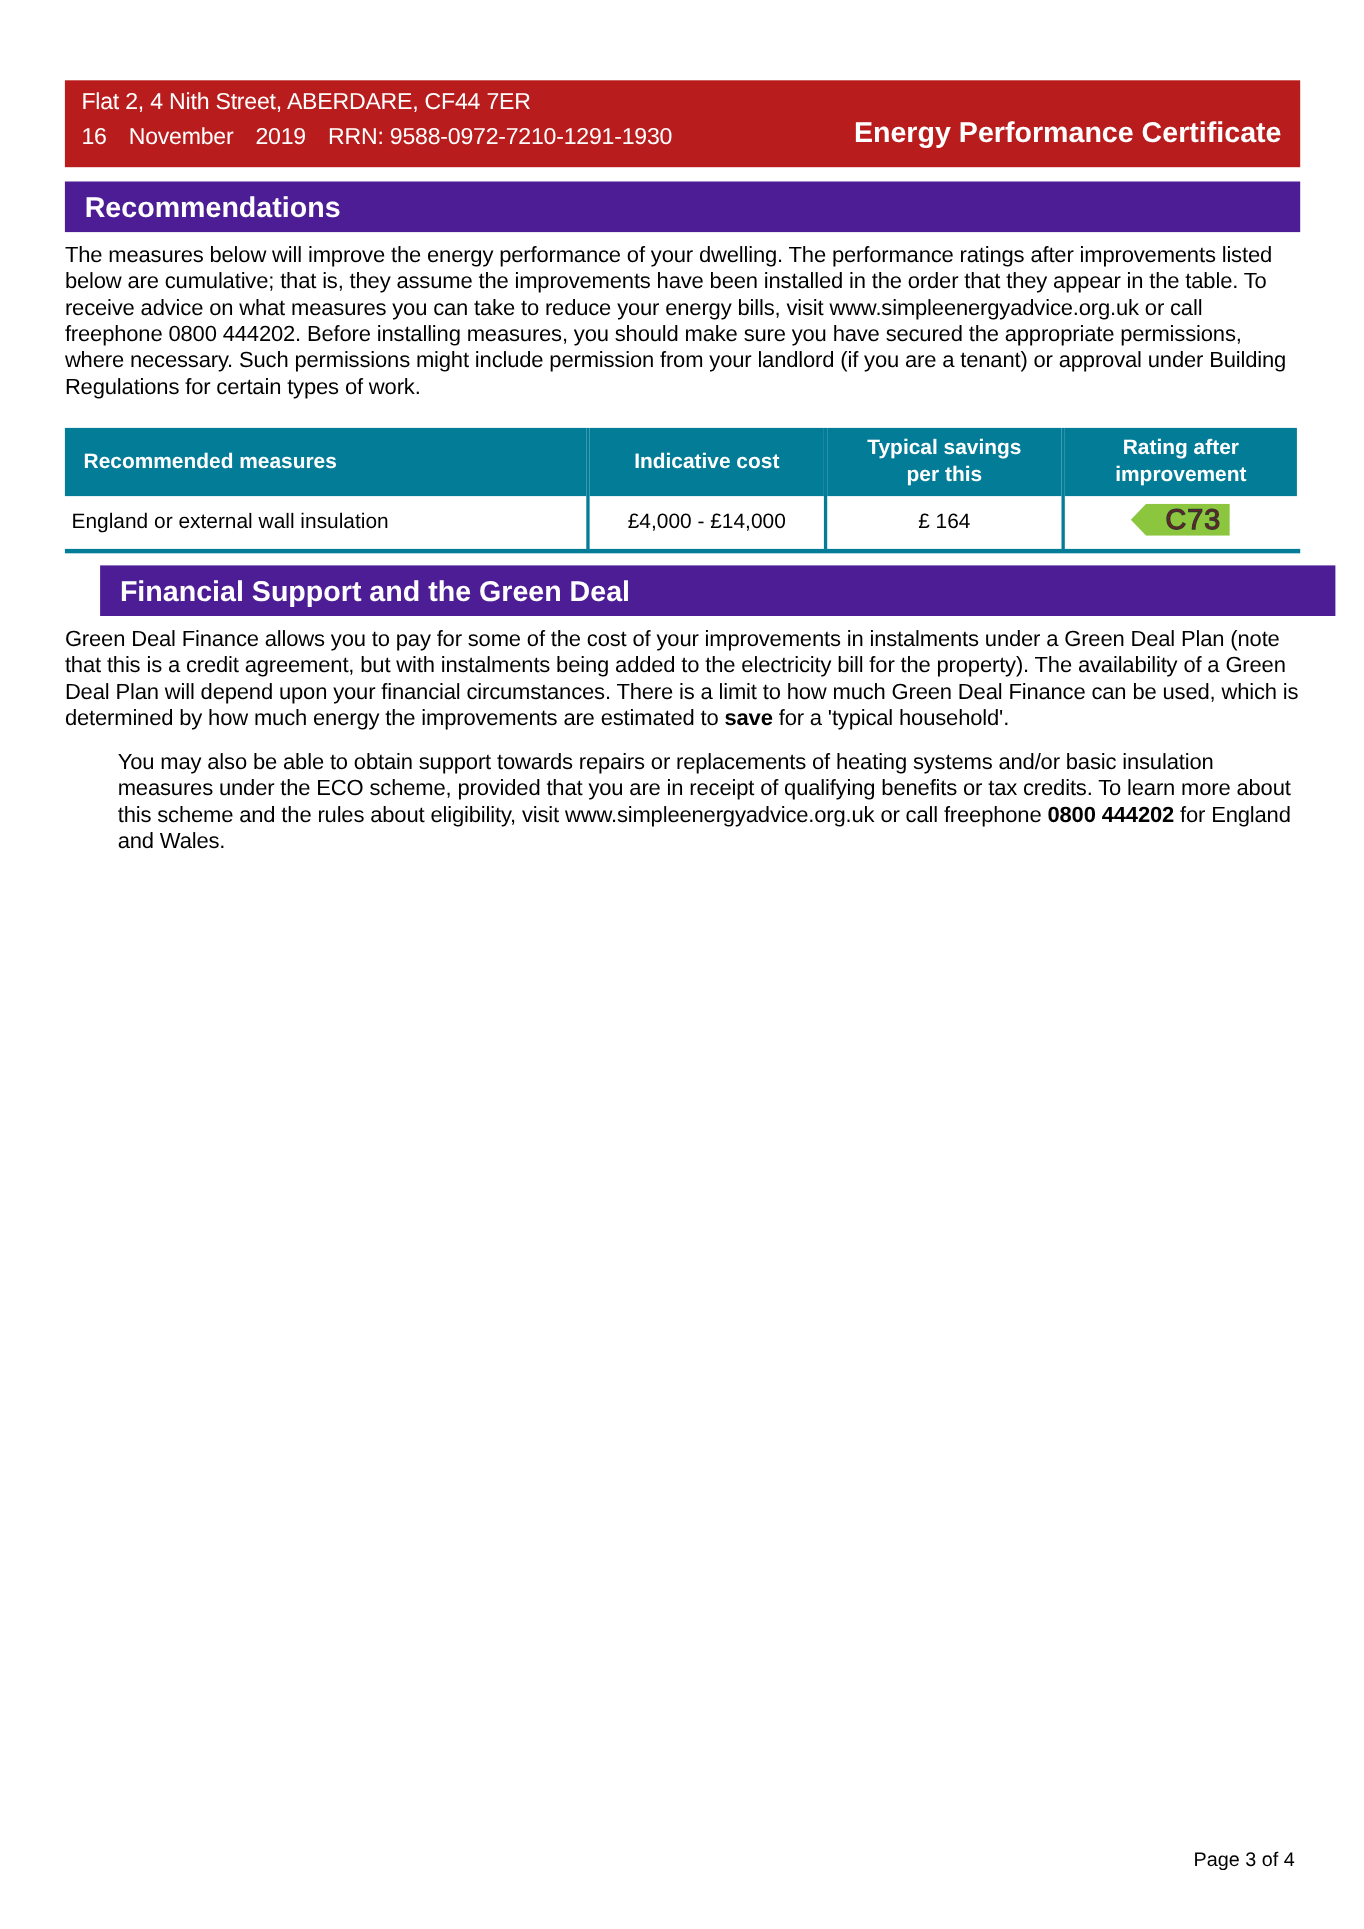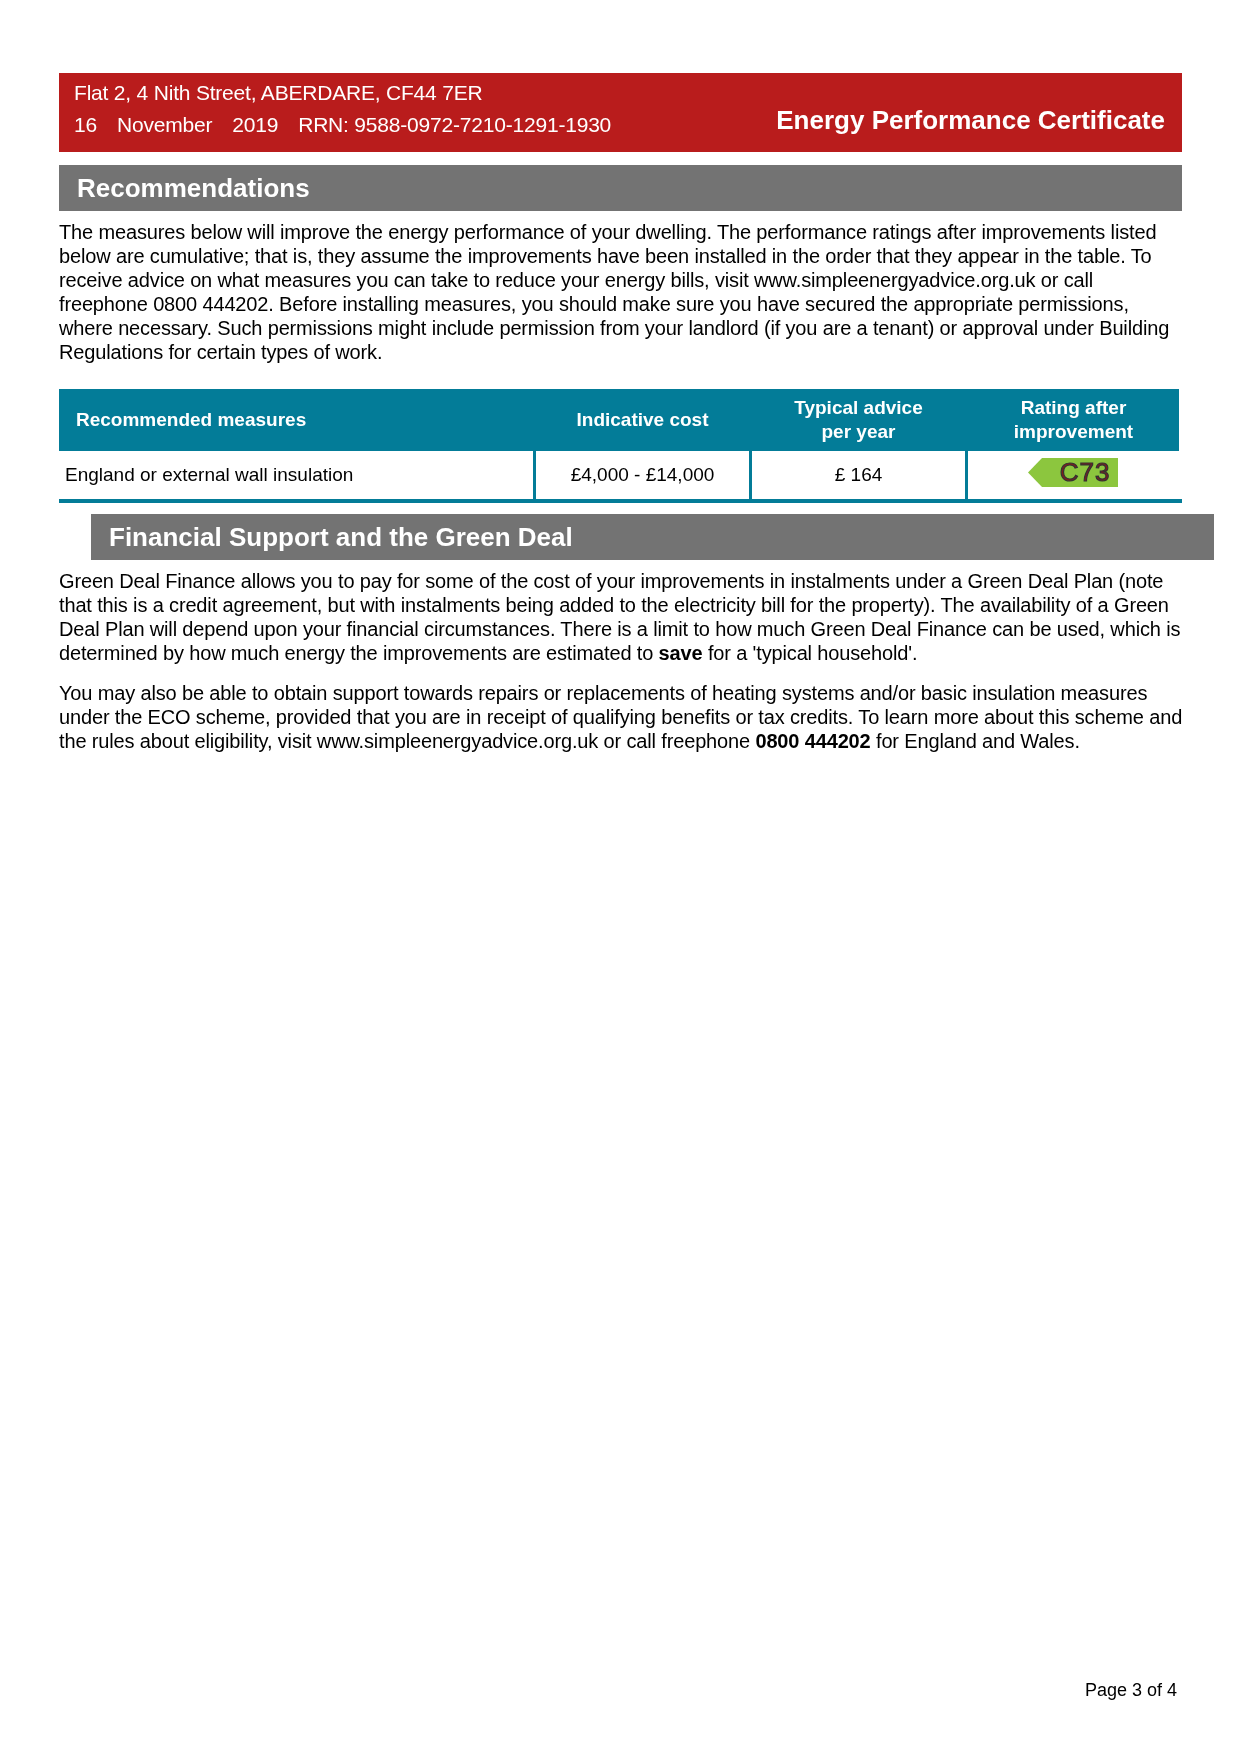--- a/index.html
+++ b/index.html
@@ -11,29 +11,29 @@
   .header-bar {
     left: 59px; top: 73px; width: 1123px; height: 79px;
     background: #b91c1c; color: #fff;
   }
   .hdr-address { position: absolute; left: 15px; top: 8px; font-size: 21px; letter-spacing: -0.2px; white-space: nowrap; }
   .hdr-meta { position: absolute; left: 15px; top: 40px; font-size: 21px; white-space: nowrap; letter-spacing: -0.2px; }
   .hdr-meta span { margin-right: 20px; }
   .hdr-title { position: absolute; right: 17px; top: 32px; font-size: 26px; font-weight: bold; white-space: nowrap; text-align: center; }
 
   .section-bar {
-    left: 59px; width: 1123px; height: 46px; background: #737373; color: #fff;
+    left: 59px; width: 1123px; height: 46px; background: #4c1d95; color: #fff;
   }
   .section-bar .title { position: absolute; left: 18px; top: 8px; font-size: 26px; font-weight: bold; white-space: nowrap; }
 
   .para {
     left: 59px; width: 1125px; font-size: 20px; line-height: 24px; letter-spacing: -0.15px;
   }
   .para p { margin: 0; }
-  .para p + p { margin-top: 16px; }
+  .para p + p { margin-top: 16px; margin-left: 48px; }
   .para b { font-weight: bold; }
 
   
   .tbl { left: 59px; top: 389px; width: 1123px; height: 114px; }
   .th {
     position: absolute; top: 0; height: 62px; background: #037c98; color: #fff;
     font-weight: bold; font-size: 19px; display: flex; align-items: center;
     line-height: 24px; box-sizing: border-box;
   }
   .th.center { justify-content: center; text-align: center; }
@@ -70,21 +70,21 @@
   <div class="title">Recommendations</div>
 </div>
 
 <div class="abs para" style="top:220px;">
   <p>The measures below will improve the energy performance of your dwelling. The performance ratings after improvements listed below are cumulative; that is, they assume the improvements have been installed in the order that they appear in the table. To receive advice on what measures you can take to reduce your energy bills, visit www.simpleenergyadvice.org.uk or call freephone 0800 444202. Before installing measures, you should make sure you have secured the appropriate permissions, where necessary. Such permissions might include permission from your landlord (if you are a tenant) or approval under Building Regulations for certain types of work.</p>
 </div>
 
 <div class="abs tbl">
   <div class="th" style="left:0; width:474px; padding-left:17px;">Recommended measures</div>
   <div class="th center" style="left:477px; width:213px;">Indicative cost</div>
-  <div class="th center" style="left:693px; width:213px; padding:0 30px;">Typical advice per year</div>
+  <div class="th center" style="left:693px; width:213px; padding:0 30px;">Typical savings per this</div>
   <div class="th center" style="left:909px; width:211px; padding:0 30px;">Rating after improvement</div>
 
   <div class="vsep" style="left:474px;"></div>
   <div class="vsep" style="left:690px;"></div>
   <div class="vsep" style="left:906px;"></div>
 
   <div>
     <div class="td" style="left:0; width:474px; padding-left:6px;">England or external wall insulation</div>
     <div class="td center" style="left:477px; width:213px;border-radius:16px;">£4,000 - £14,000</div>
     <div class="td center" style="left:693px; width:213px;">£ 164</div>

